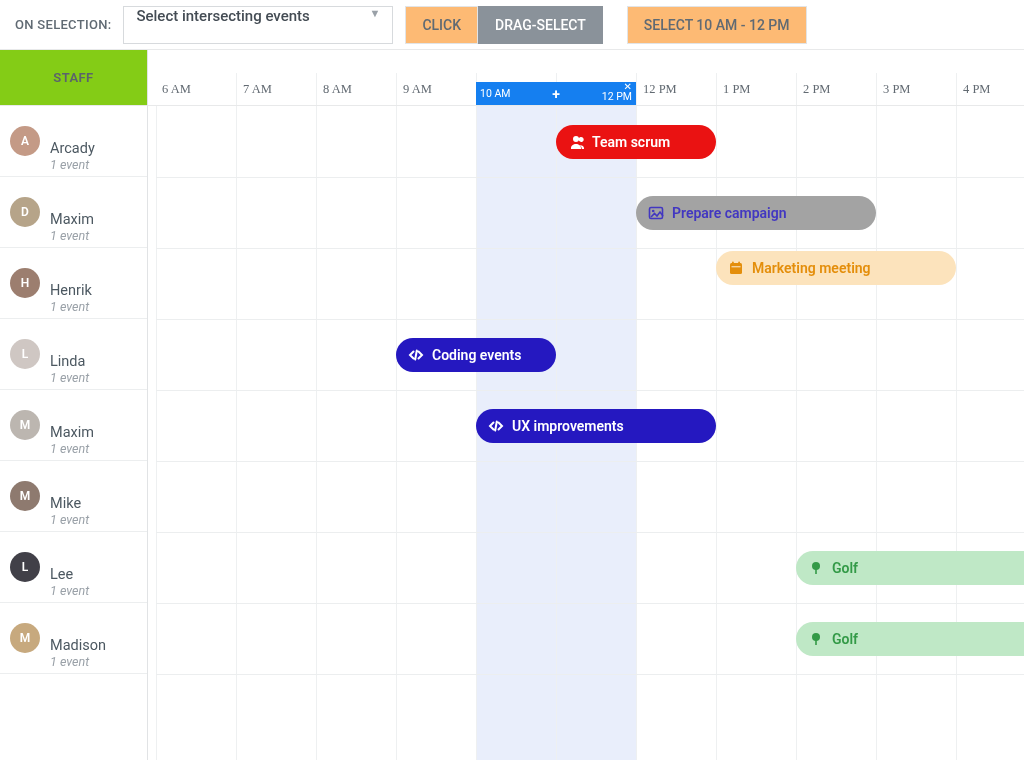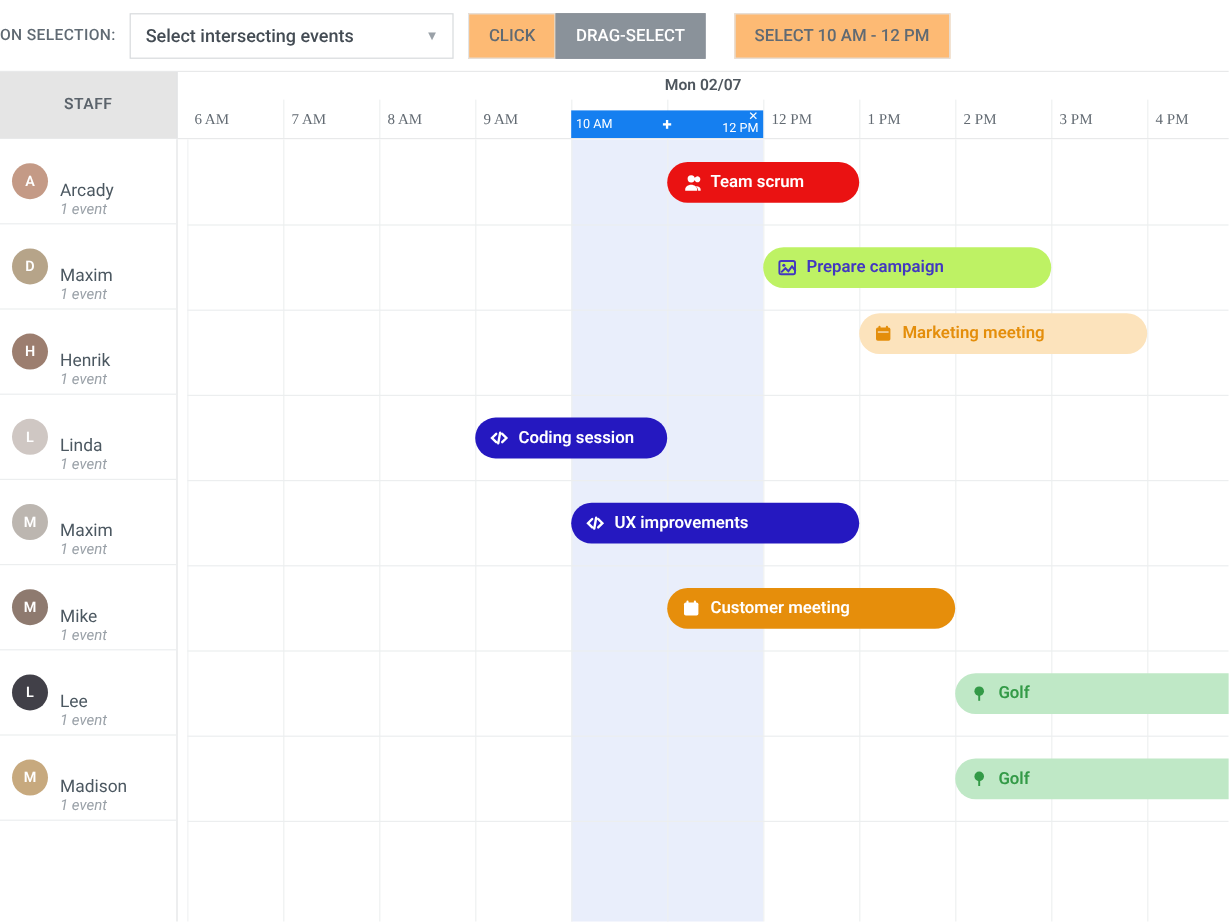--- a/index.html
+++ b/index.html
@@ -1,34 +1,34 @@
 <!DOCTYPE html>
 <html><head>
 <meta charset="utf-8">
 <style>
   * { box-sizing: border-box; margin: 0; padding: 0; }
   html, body { width: 1024px; height: 768px; overflow: hidden; font-family: -apple-system, BlinkMacSystemFont, "Segoe UI", Roboto, sans-serif; color: #4f5962; background:#fff;}
   .toolbar {
-    height: 60px;
+    height: 50px;
     border-bottom: 1px solid #e8e9ea;
     display: flex;
     align-items: center;
-    padding: 0 0;
+    padding: 0 15px;
     gap: 12px;
     font-size: 14px;
     font-weight: 500;
     color: #606a73;
   }
   .toolbar-label { font-size: 13px; letter-spacing: .3px; }
   .combo {
     flex: 0 0 270px;
     height: 38px;
     border: 1px solid #d7dadd;
     background: #fff;
-    display:flex; align-items:center; justify-content:space-between;
+    display:flex; justify-content:space-between;
     padding: 0 12px;
     font-size: 15px;
     color:#444c54;
     cursor:pointer;
   }
   .combo .caret { color:#9aa1a8; font-size:11px;}
   .btn-group { display:flex; }
   .btn {
     height: 38px;
     padding: 0 16px;
@@ -54,21 +54,21 @@
     display:flex;
     border-bottom:1px solid #e8e9ea;
     position:relative;
     height:56px;
   }
   .header-staff {
     width:148px;
     border-right:1px solid #e1e3e5;
     display:flex; align-items:center; justify-content:center;
     font-size:13px; font-weight:600; letter-spacing:.4px; color:#5b636b;
-    background:#e5e5e5;
+    background:#84cc16;
   }
   .header-time {
     flex:1;
     display:flex;
     flex-direction:column;
   }
   .header-date {
     text-align:center;
     font-size:13px; font-weight:600; color:#4e565e;
     padding-top:4px;
@@ -164,21 +164,21 @@
     padding:0 14px 0 12px;
     color:#fff;
     font-size:14px;
     font-weight:600;
     white-space:nowrap;
     z-index:3;
     cursor:pointer;
   }
   .event.pill-right-square { border-top-right-radius:0; border-bottom-right-radius:0;}
   .ev-red    { background:#ea1212;}
-  .ev-lav    { background:#bef264; color:#4237c1;}
+  .ev-lav    { background:#a3a3a3; color:#4237c1;}
   .ev-peach  { background:#fce3bc; color:#e48e0b;}
   .ev-indigo { background:#2518c0;}
   .ev-orange { background:#e68e0b;}
   .ev-mint   { background:#bfe8c6; color:#339a47;}
 
   .icon { display:inline-flex; width:16px; height:16px;}
   .icon svg { width:16px; height:16px;}
 </style>
 </head>
 <body>
@@ -192,23 +192,20 @@
   <div class="btn-group">
     <div class="btn">CLICK</div>
     <div class="btn selected">DRAG-SELECT</div>
   </div>
   <div class="btn range">SELECT 10 AM - 12 PM</div>
 </div>
 
 <div class="scheduler">
   <div class="header">
     <div class="header-staff">STAFF</div>
-    <div class="header-time">
-      <div class="header-date">Mon 02/07</div>
-    </div>
     <div class="time-slots" id="time-slots" style="left: 156px;">
         <div class="slot">6 AM</div>
         <div class="slot">7 AM</div>
         <div class="slot">8 AM</div>
         <div class="slot">9 AM</div>
         <div class="slot">10 AM</div>
         <div class="slot">11 AM</div>
         <div class="slot">12 PM</div>
         <div class="slot">1 PM</div>
         <div class="slot">2 PM</div>
@@ -328,37 +325,29 @@
               </svg>
             </span>
             <span>Marketing meeting</span>
           </div>
           <div class="event ev-indigo" style="top: 231.5px; left: 240px; width: 160px;">
             <span class="icon">
               <svg viewBox="0 0 16 16">
                 <use href="#i-code"></use>
               </svg>
             </span>
-            <span>Coding session</span>
+            <span>Coding events</span>
           </div>
           <div class="event ev-indigo" style="top: 302.5px; left: 320px; width: 240px;">
             <span class="icon">
               <svg viewBox="0 0 16 16">
                 <use href="#i-code"></use>
               </svg>
             </span>
             <span>UX improvements</span>
-          </div>
-          <div class="event ev-orange" style="top: 373.5px; left: 400px; width: 240px;">
-            <span class="icon">
-              <svg viewBox="0 0 16 16">
-                <use href="#i-calendar"></use>
-              </svg>
-            </span>
-            <span>Customer meeting</span>
           </div>
           <div class="event ev-mint pill-right-square" style="top: 444.5px; left: 640px; width: 320px;">
             <span class="icon">
               <svg viewBox="0 0 16 16">
                 <use href="#i-tree"></use>
               </svg>
             </span>
             <span>Golf</span>
           </div>
           <div class="event ev-mint pill-right-square" style="top: 515.5px; left: 640px; width: 320px;">

